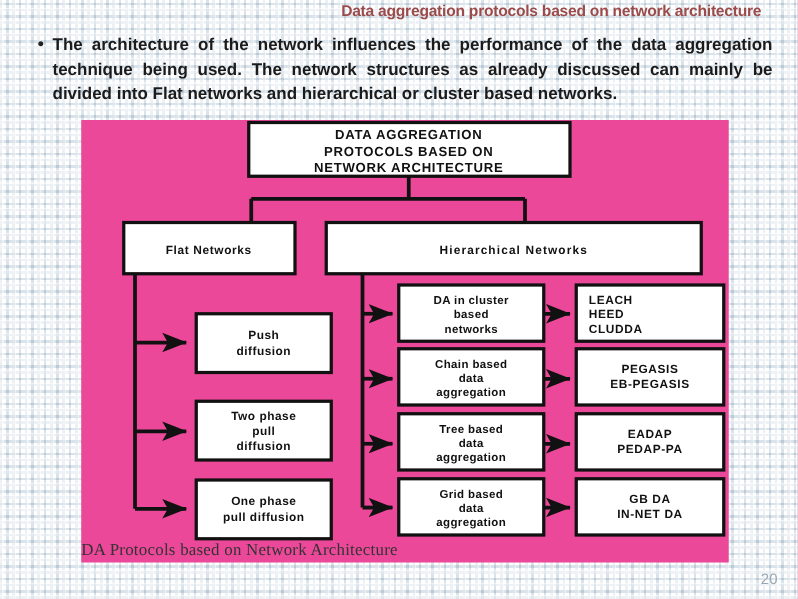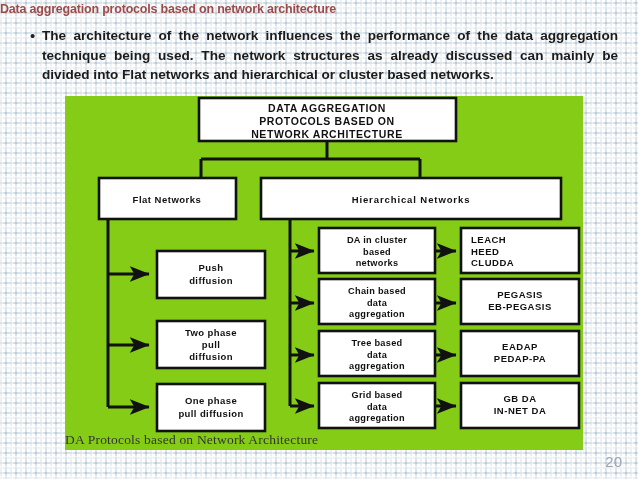--- a/index.html
+++ b/index.html
@@ -40,21 +40,21 @@
         rgba(255,255,255,0.5) 0px, rgba(255,255,255,0.5) 3px,
         rgba(255,255,255,0) 3px, rgba(255,255,255,0) 10px);
     pointer-events: none;
   }
 
   .title {
     position: absolute;
     top: 2px;
     left: 0;
     width: 609px;
-    text-align: left;
+    text-align: right;
     font-size: 12.5px;
     font-weight: bold;
     color: #9c4b4b;
     letter-spacing: -0.2px;
     z-index: 3;
   }
 
   .bullet-block {
     position: absolute;
     top: 26px;
@@ -83,21 +83,21 @@
     font-weight: bold;
   }
 
   
   .figure-panel {
     position: absolute;
     left: 65px;
     top: 96px;
     width: 518px;
     height: 354px;
-    background: #84cc16;
+    background: #ec4899;
     z-index: 4;
   }
   .fig {
     position: absolute;
     inset: 0;
   }
   .fig svg { display: block; }
 
   .fig-caption {
     position: absolute;
@@ -108,21 +108,21 @@
     font-family: "Liberation Serif", serif;
     font-size: 13.5px;
     color: #333;
     letter-spacing: 0.2px;
   }
 
   .page-num {
     position: absolute;
     right: 16px;
     bottom: 9px;
-    font-size: 15px;
+    font-size: 12px;
     color: #9aa6b2;
     z-index: 5;
   }
 </style>
 </head>
 <body>
 
 <div id="slide"></div>
 
 <div class="title">Data aggregation protocols based on network architecture</div>

